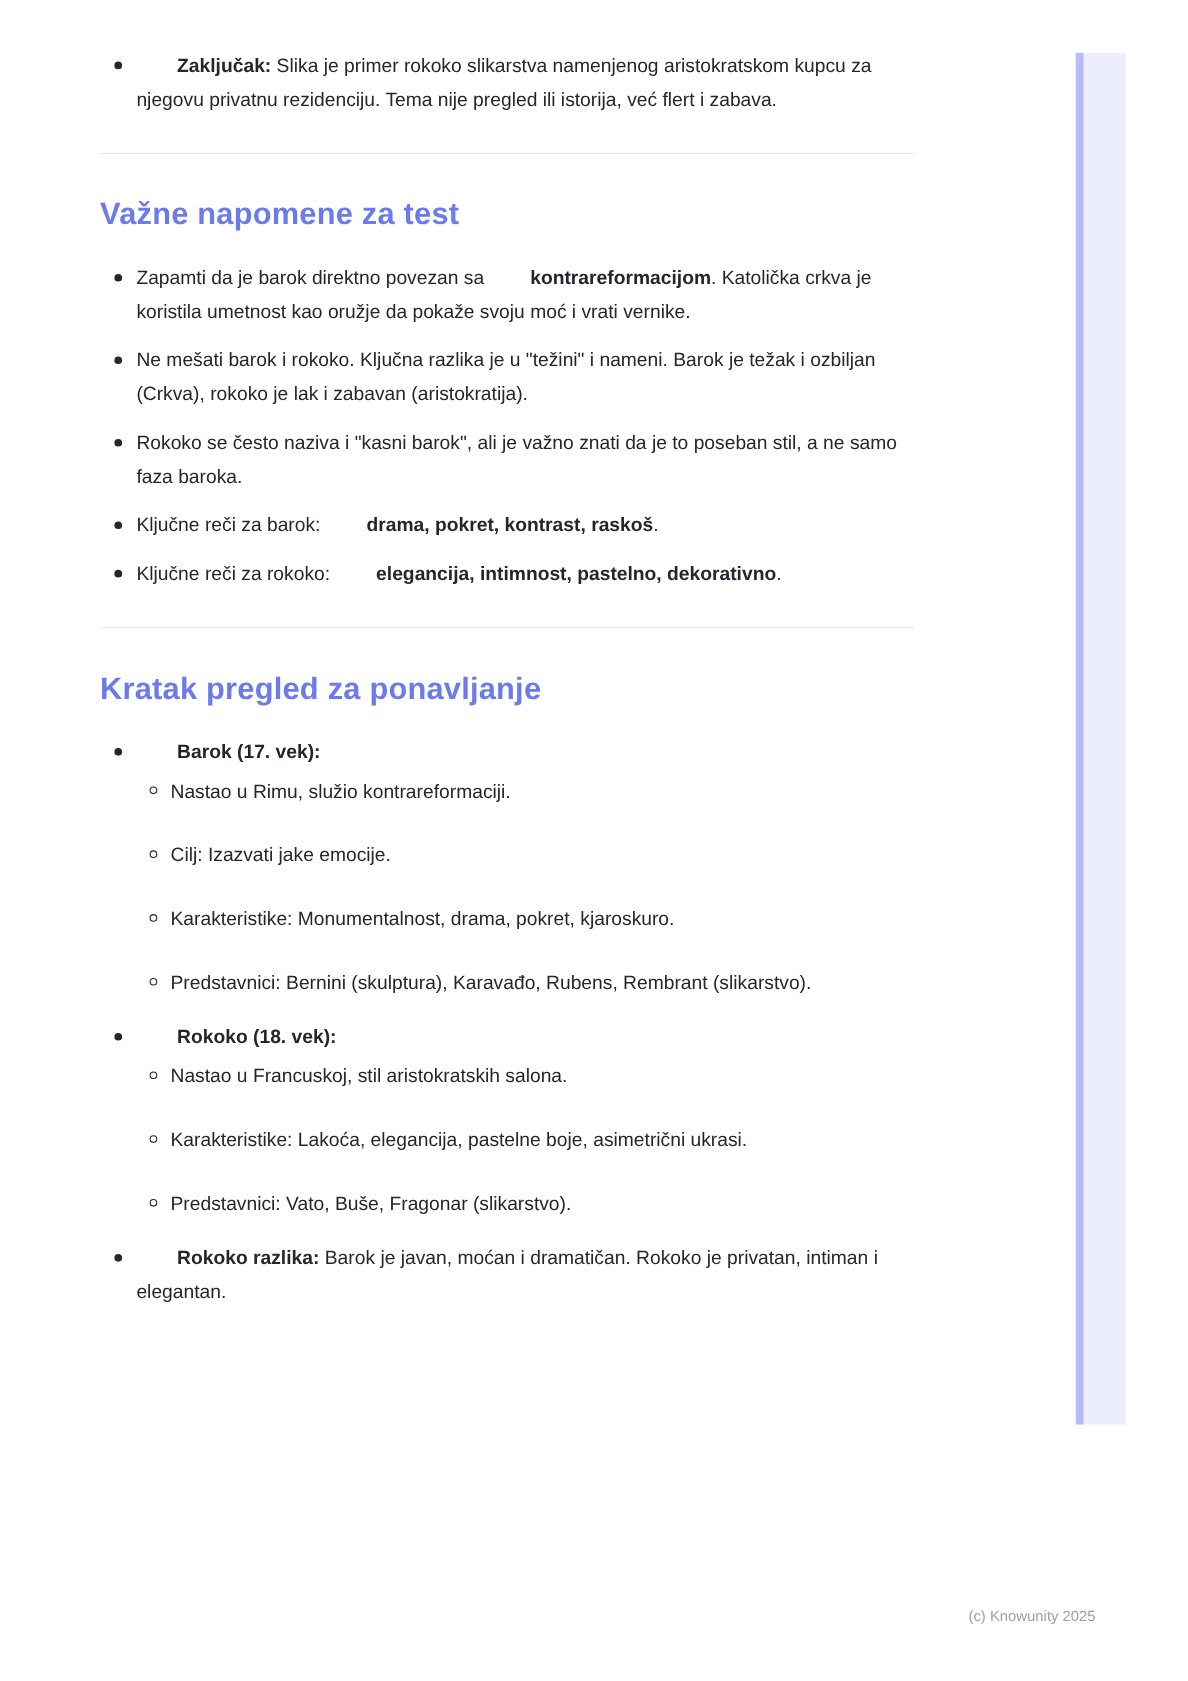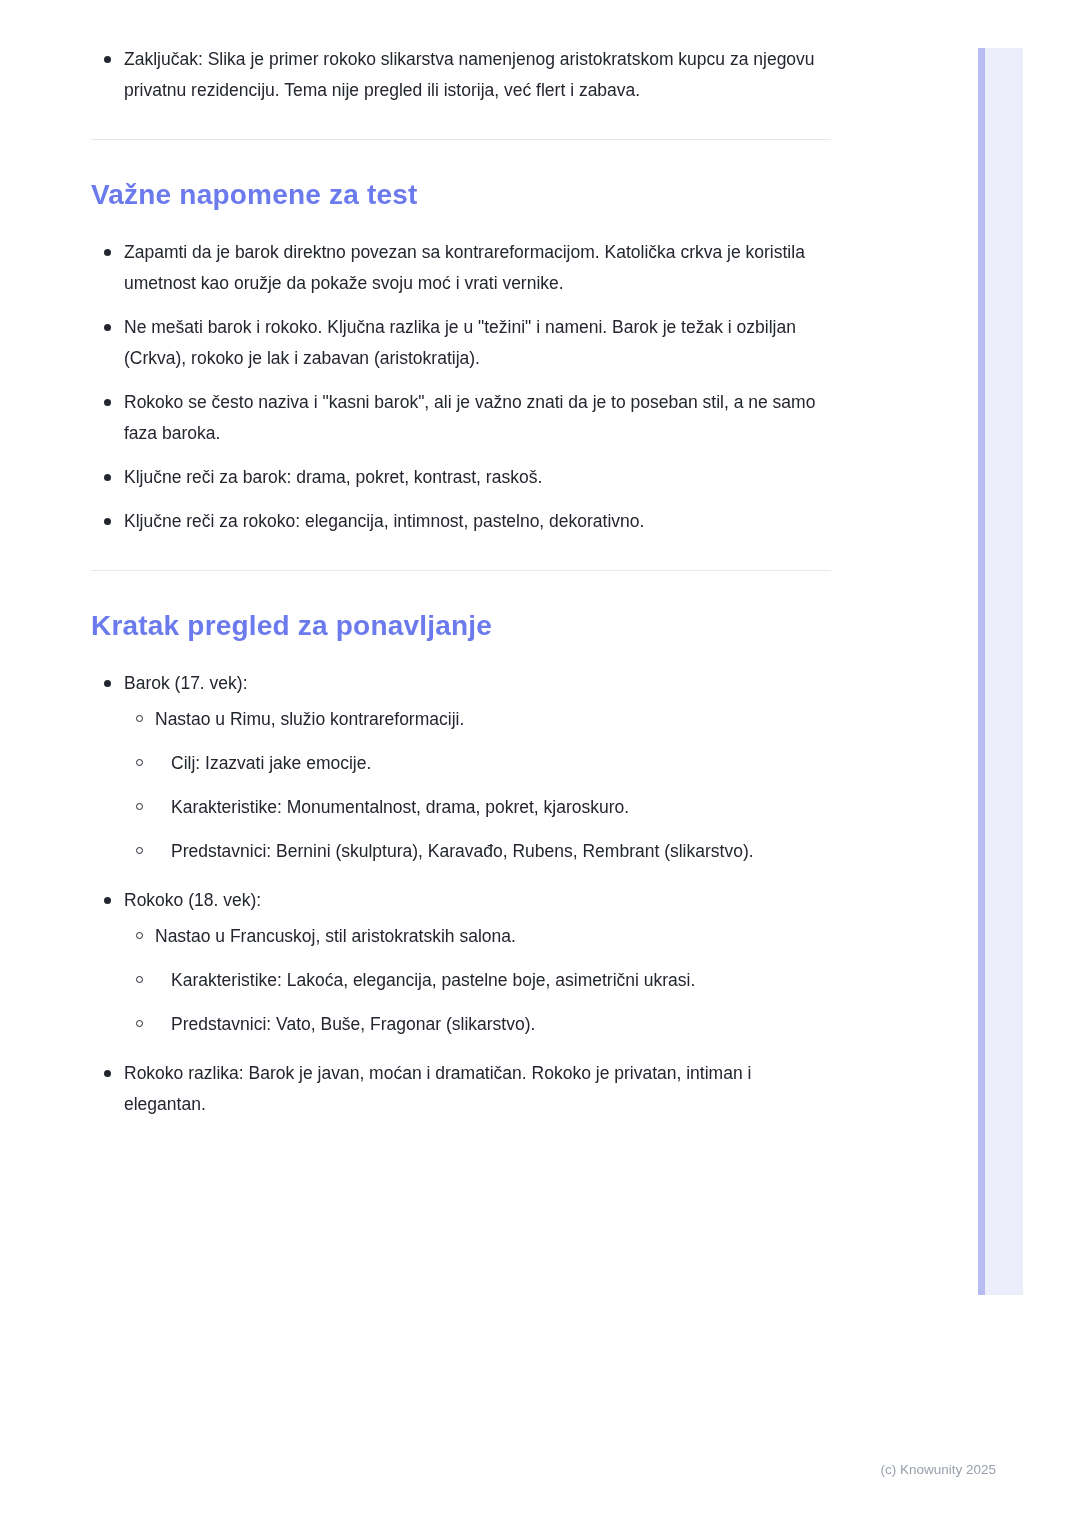--- a/index.html
+++ b/index.html
@@ -39,25 +39,25 @@
     background: transparent;
     margin: 11px 0 0 12px;
   }
   .txt {
     margin-left: 13px;
     font-size: 17.5px;
     line-height: 31px;
     color: #23262e;
   }
   .subtxt { margin-left: 12px; }
-  b { font-weight: 400; }
+  b { font-weight: 700; margin-left: 37px; }
 
   .sublist { list-style: none; margin-top: 5px; }
   .subitem { display: flex; align-items: flex-start; }
-  .subitem + .subitem { margin-top: 13px; gap: 16px; }
+  .subitem + .subitem { margin-top: 27px; }
 
   hr.divider {
     border: none;
     border-top: 1px solid #e7e8ec;
     margin: 33px 0 0 0;
     width: 740px;
   }
 
   h2.section-title {
     margin-top: 37px;

